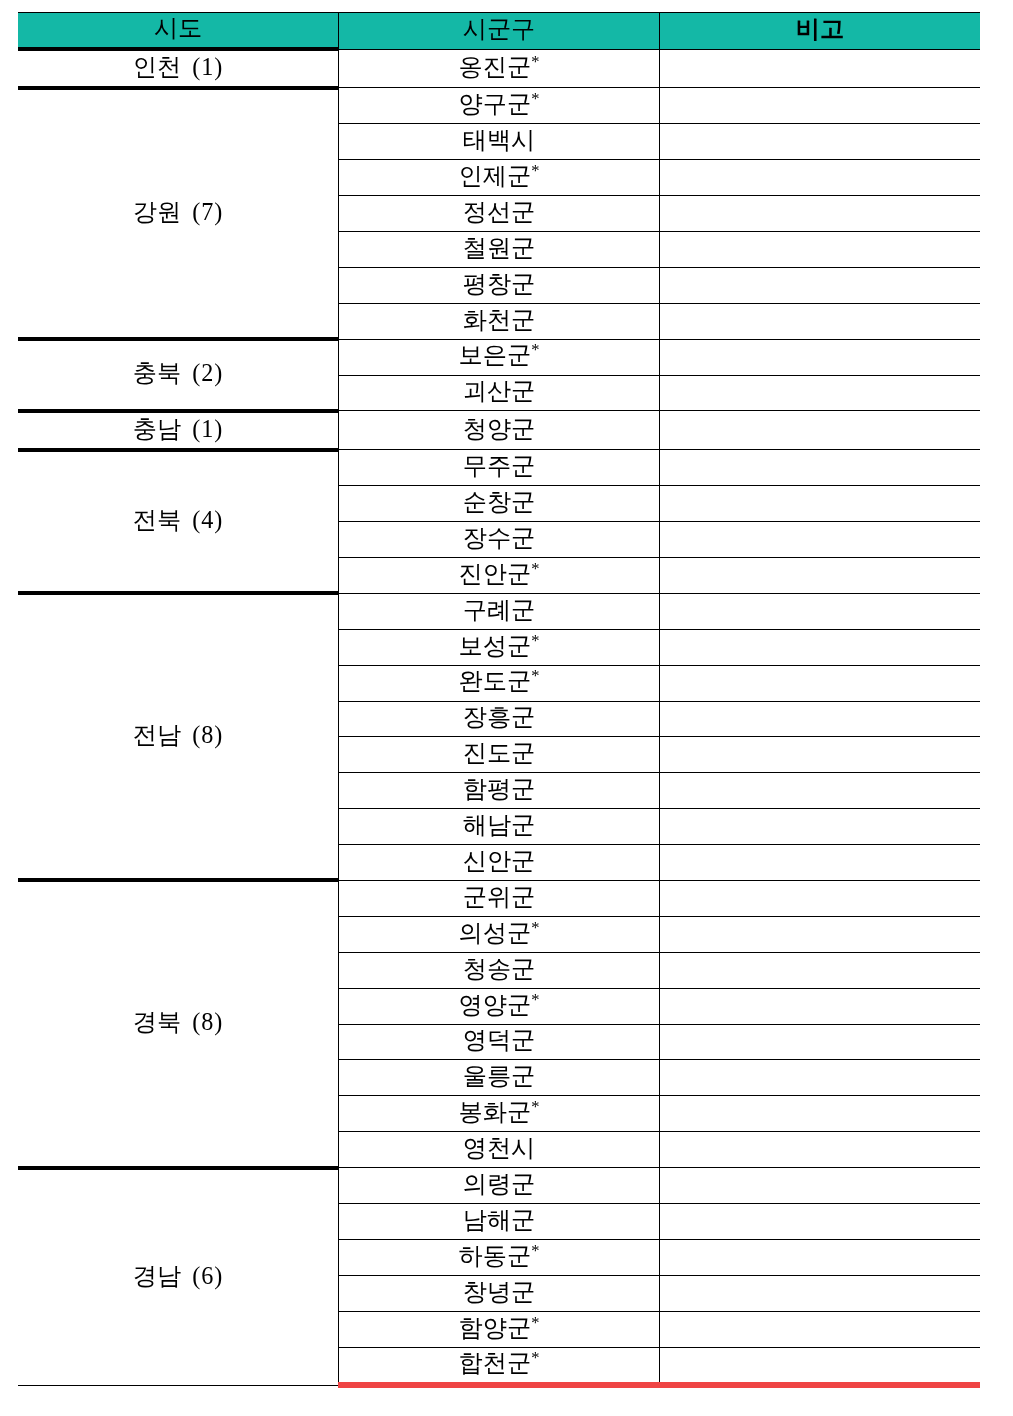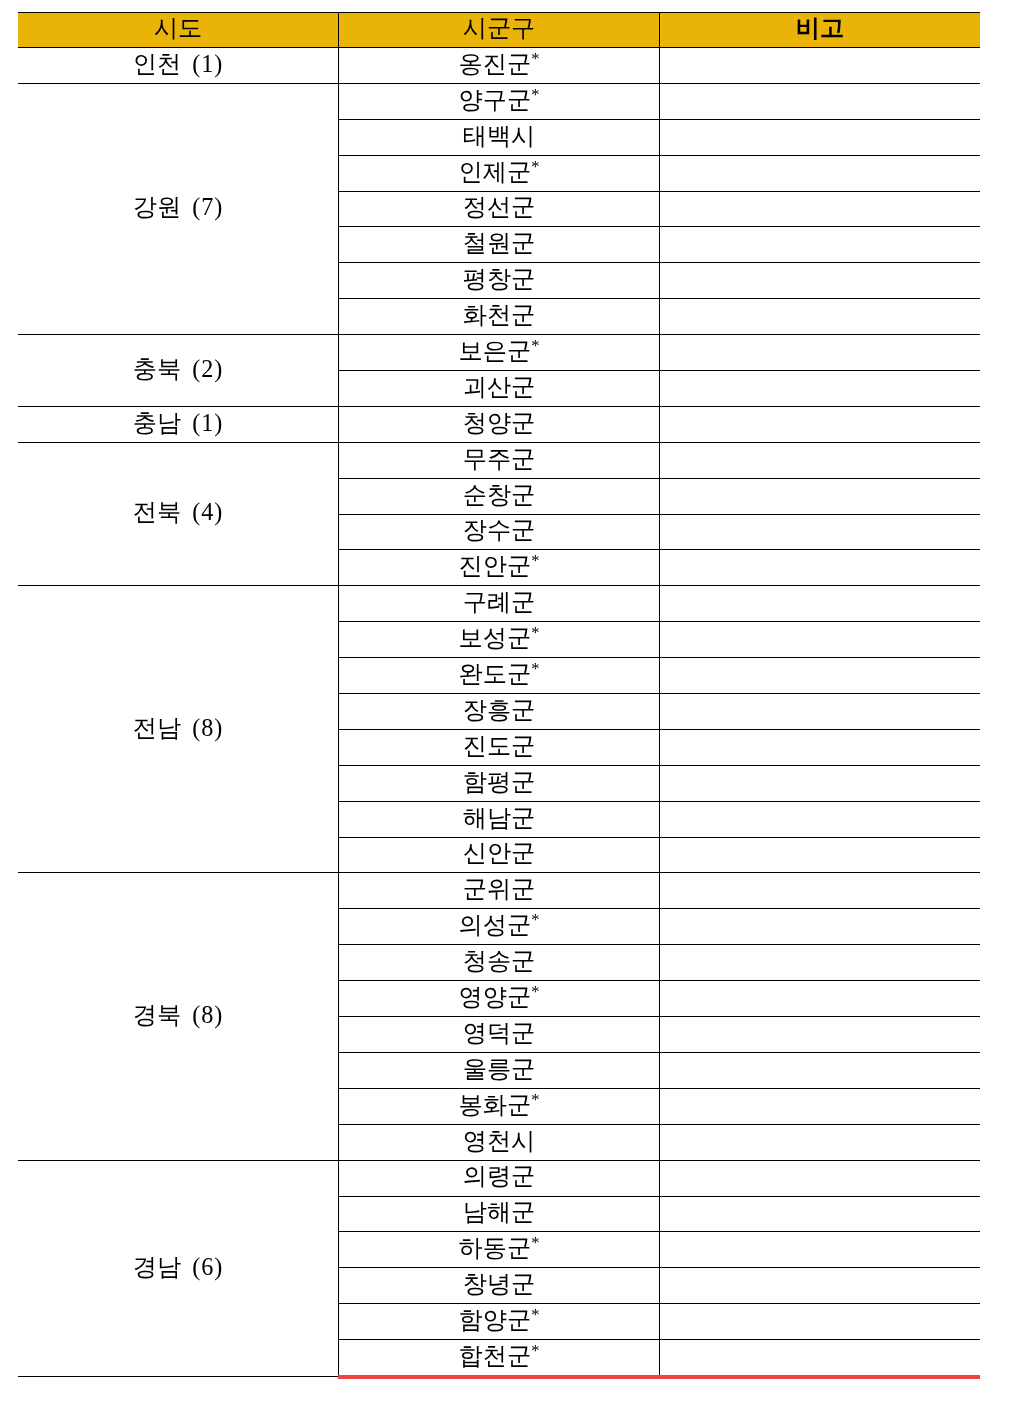--- a/index.html
+++ b/index.html
@@ -42,36 +42,36 @@
   }
   table.grid td > .cc, table.grid th > .cc {
     display: block;
     position: relative;
     top: -1.5px;
     white-space: nowrap;
   }
   .gap { display: inline-block; width: 11px; }
   .cnt { letter-spacing: 1px; }
   table.grid tr.head th {
-    background: #eab308;
+    background: #14b8a6;
     border-top: 1px solid #000;
     border-bottom: 1px solid #000;
     height: 34.5px;
     margin-top: 47px;
   }
   table.grid td.sido {
-    border-top: 1px solid #000000;
+    border-top: 4px solid #000000;
     border-bottom: 1px solid #000;
   }
   table.grid td.sggu, table.grid td.bigo {
     border-left: 1px solid #000;
     border-right: 1px solid #000;
   }
   table.grid tr.lastrow td {
-    border-bottom: 4px solid #ef4444;
+    border-bottom: 6px solid #ef4444;
   }
   table.grid th.c1, table.grid td.c1 { border-left: none; }
   table.grid th.c3, table.grid td.c3 { border-right: none; font-weight: bold; }
   .note {
     position: absolute;
     left: 82px;
     top: 1380px;
     font-size: 22.3px;
     line-height: 1;
     white-space: nowrap;

